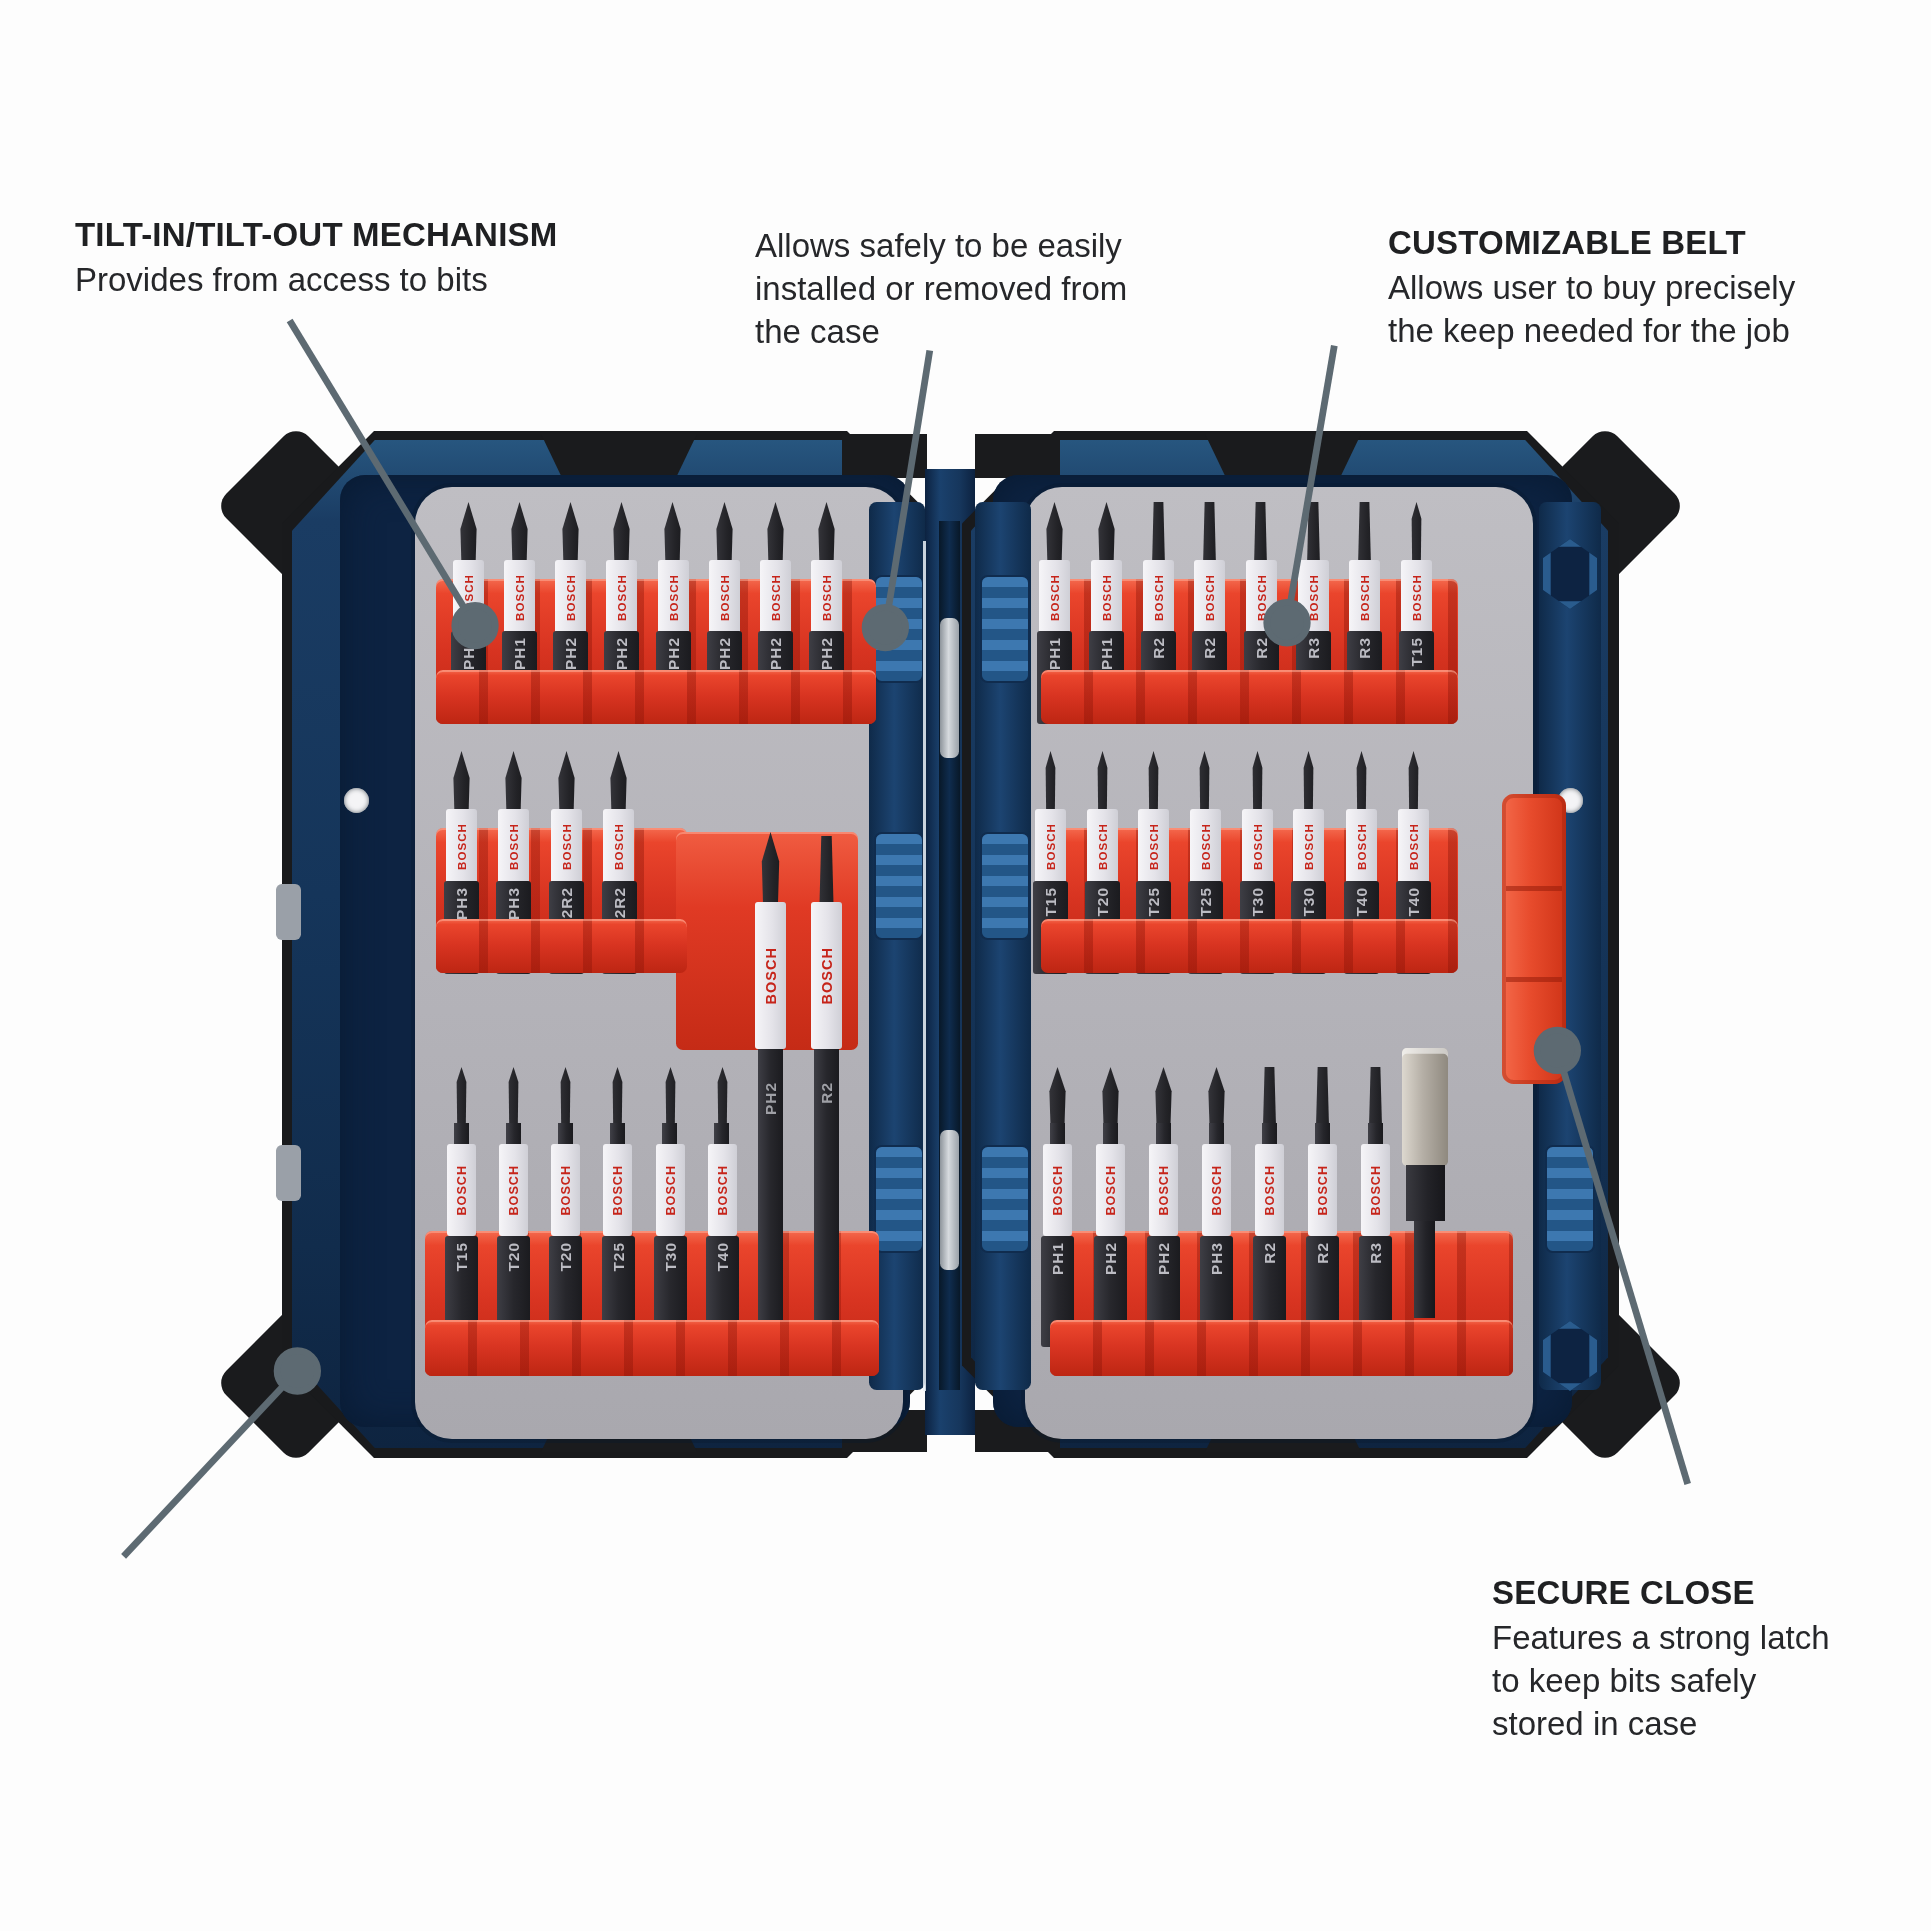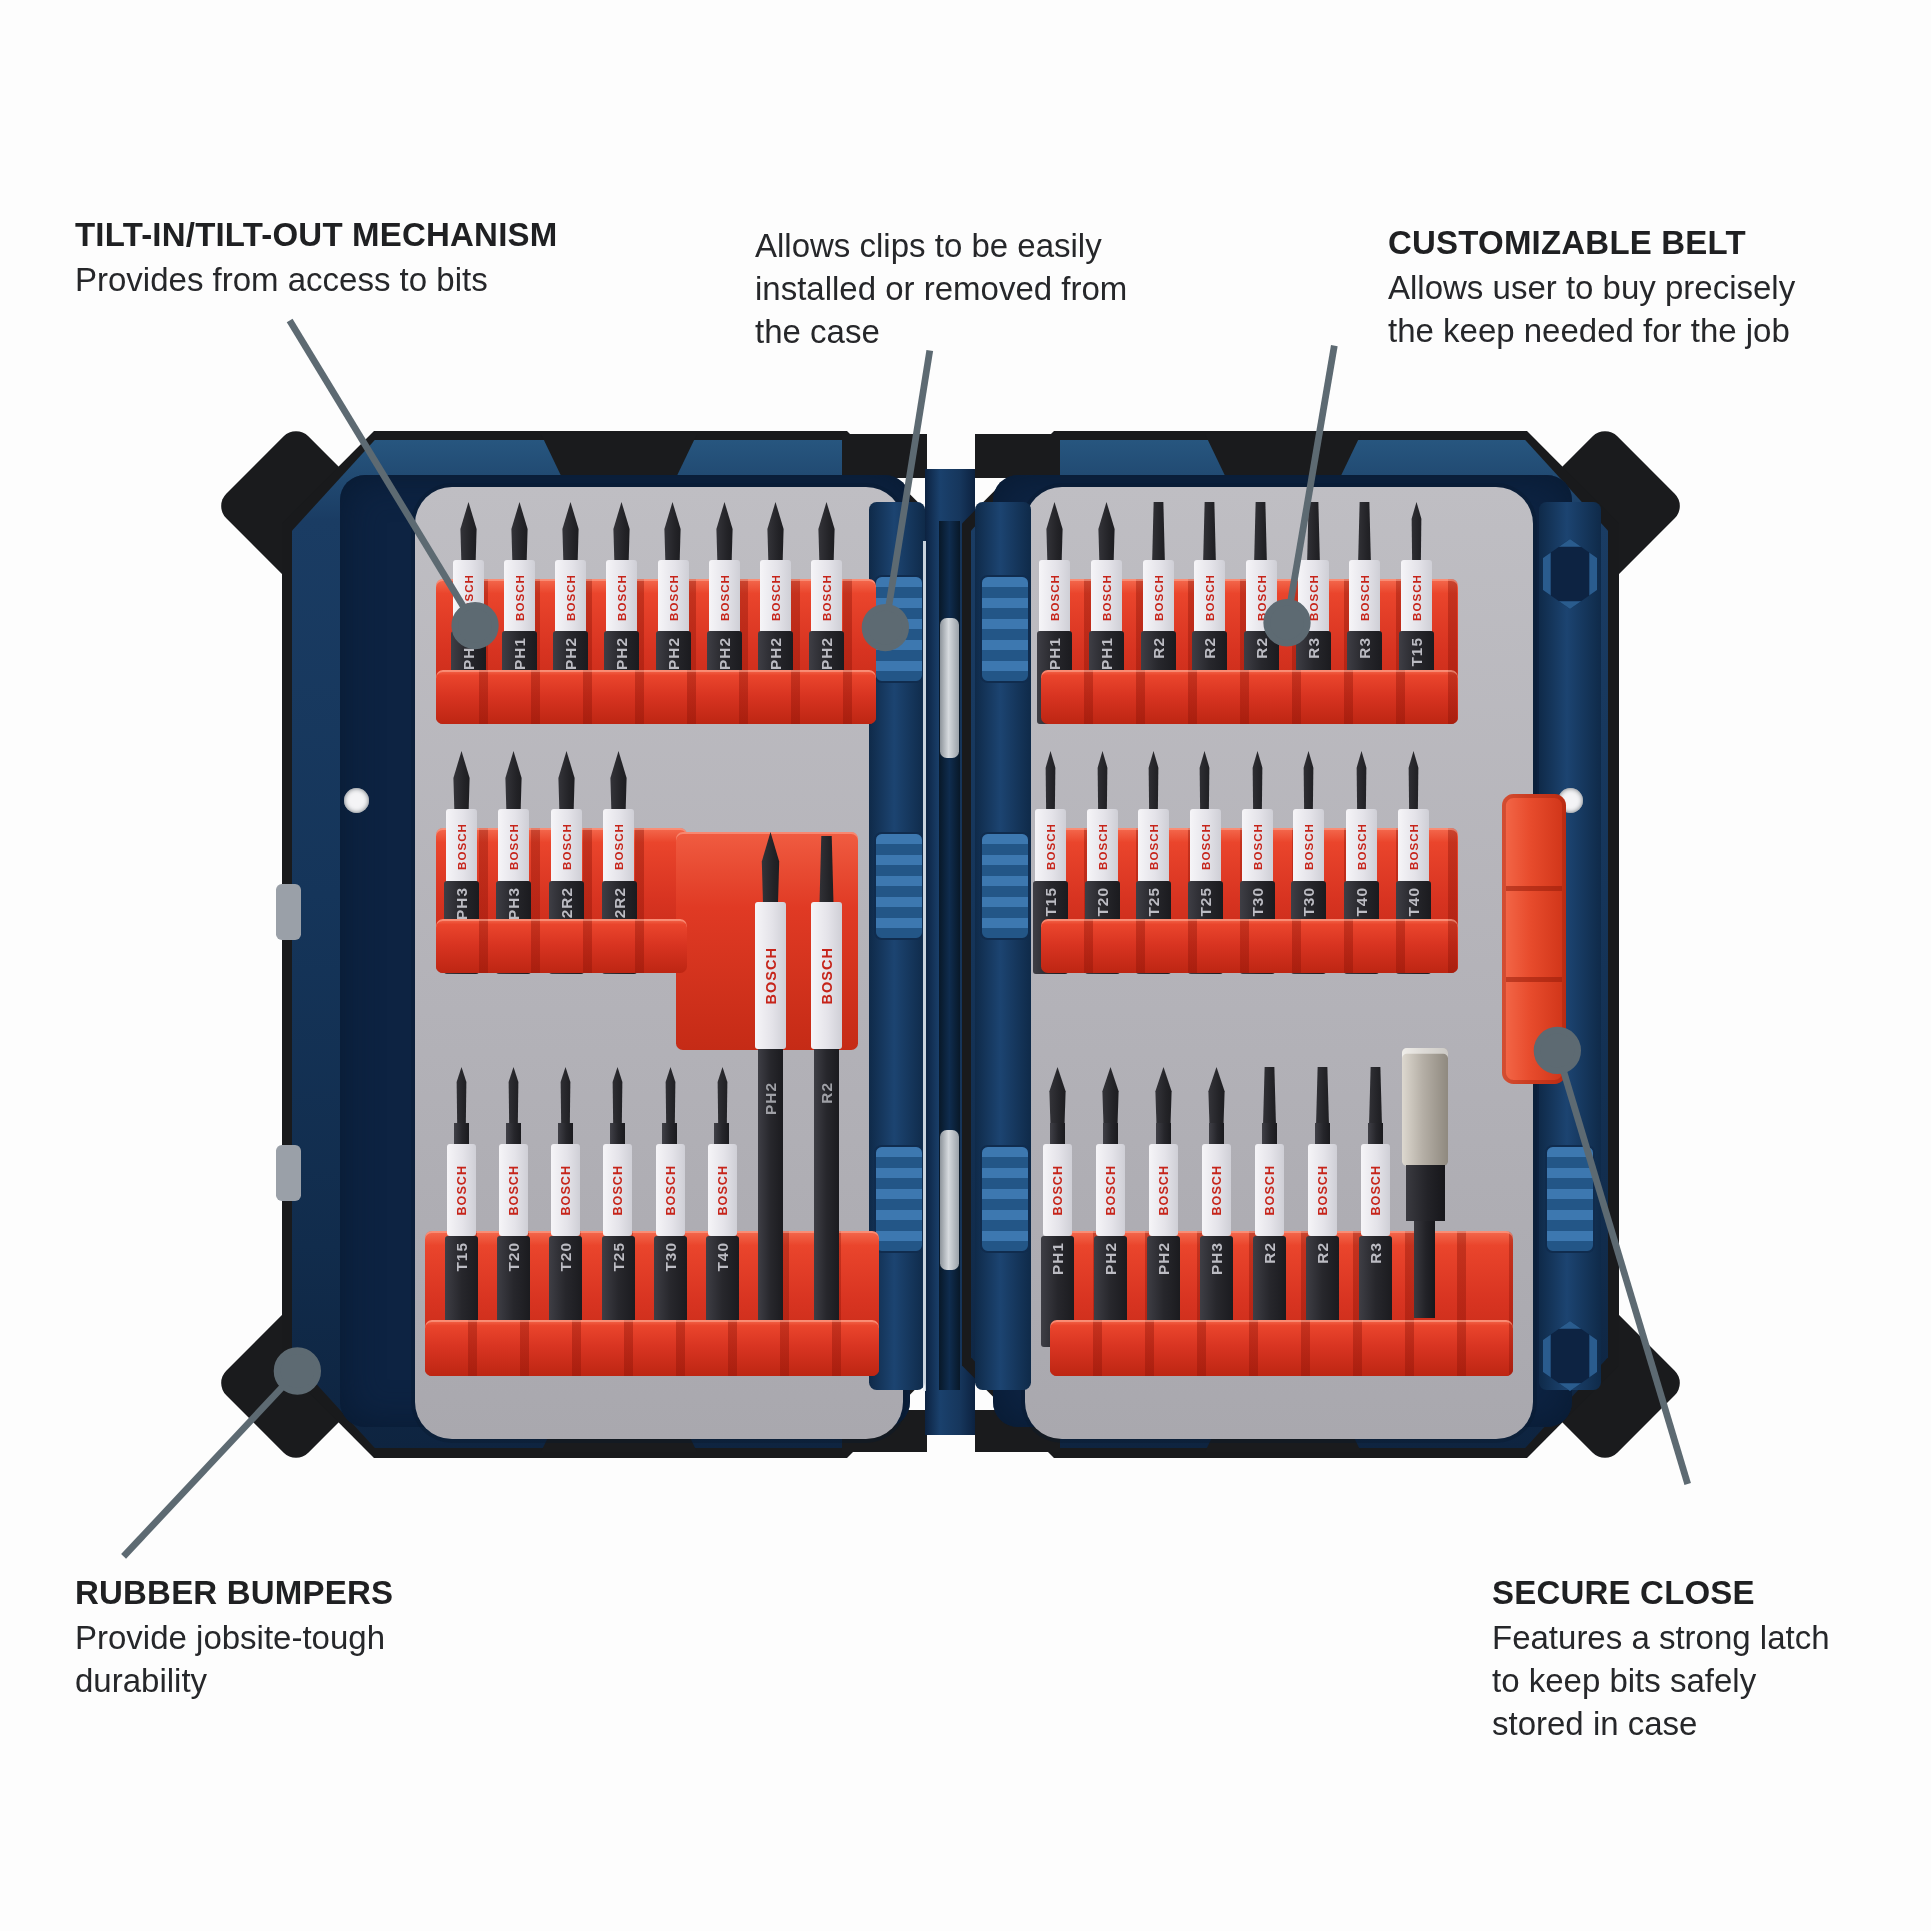--- a/index.html
+++ b/index.html
@@ -477,28 +477,24 @@
       <circle cx="1333" cy="645" r="21"></circle>
       <circle cx="308" cy="1420" r="21"></circle>
       <circle cx="1613" cy="1088" r="21"></circle>
     </g>
   </svg>
     <div class="callout" style="left:75px;top:214px;width:541px;">
     <div class="t">TILT-IN/TILT-OUT MECHANISM</div>
     <div class="b">Provides from access to bits</div>
   </div>
     <div class="callout" style="left:755px;top:222px;width:410px;">
-    <div class="b">Allows clips to be easily installed or removed from the case</div>
+    <div class="b">Allows safely to be easily installed or removed from the case</div>
   </div>
     <div class="callout" style="left:1388px;top:222px;width:454px;">
     <div class="t">CUSTOMIZABLE BELT</div>
     <div class="b">Allows user to buy precisely the keep needed for the job</div>
   </div>
-    <div class="callout" style="left:75px;top:1572px;width:348px;">
-    <div class="t">RUBBER BUMPERS</div>
-    <div class="b">Provide jobsite-tough durability</div>
-  </div>
     <div class="callout" style="left:1492px;top:1572px;width:362px;">
     <div class="t">SECURE CLOSE</div>
     <div class="b">Features a strong latch to keep bits safely stored in case</div>
   </div>
   </div>
 
 
 </body></html>

